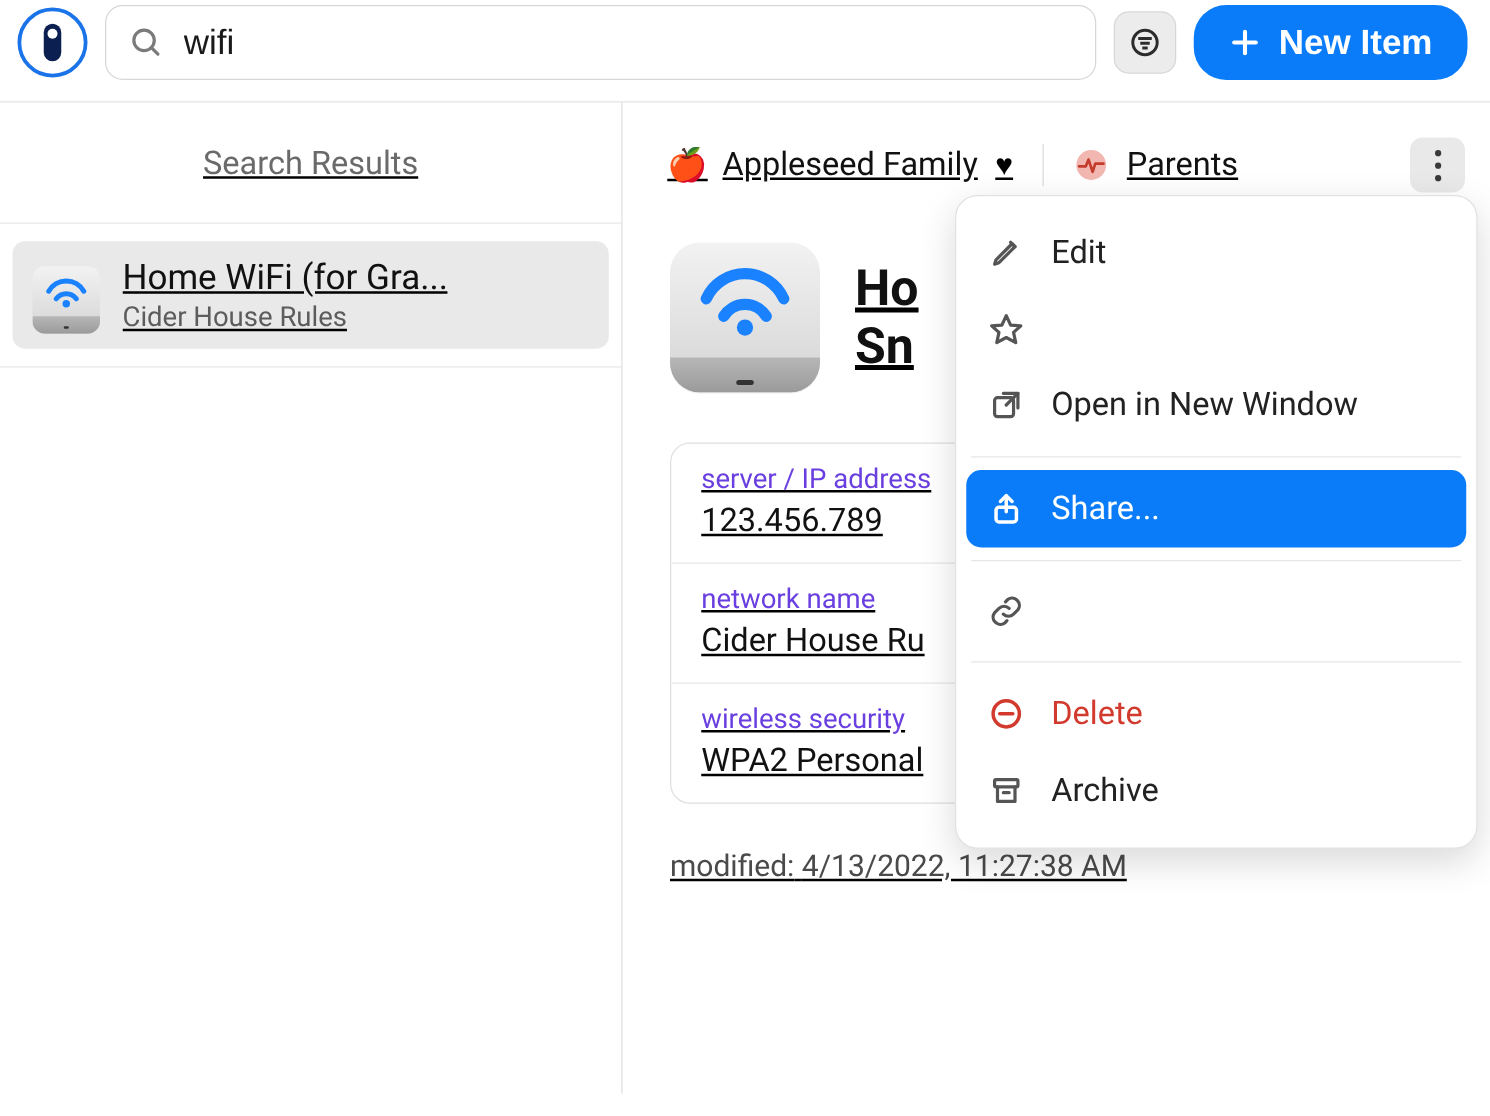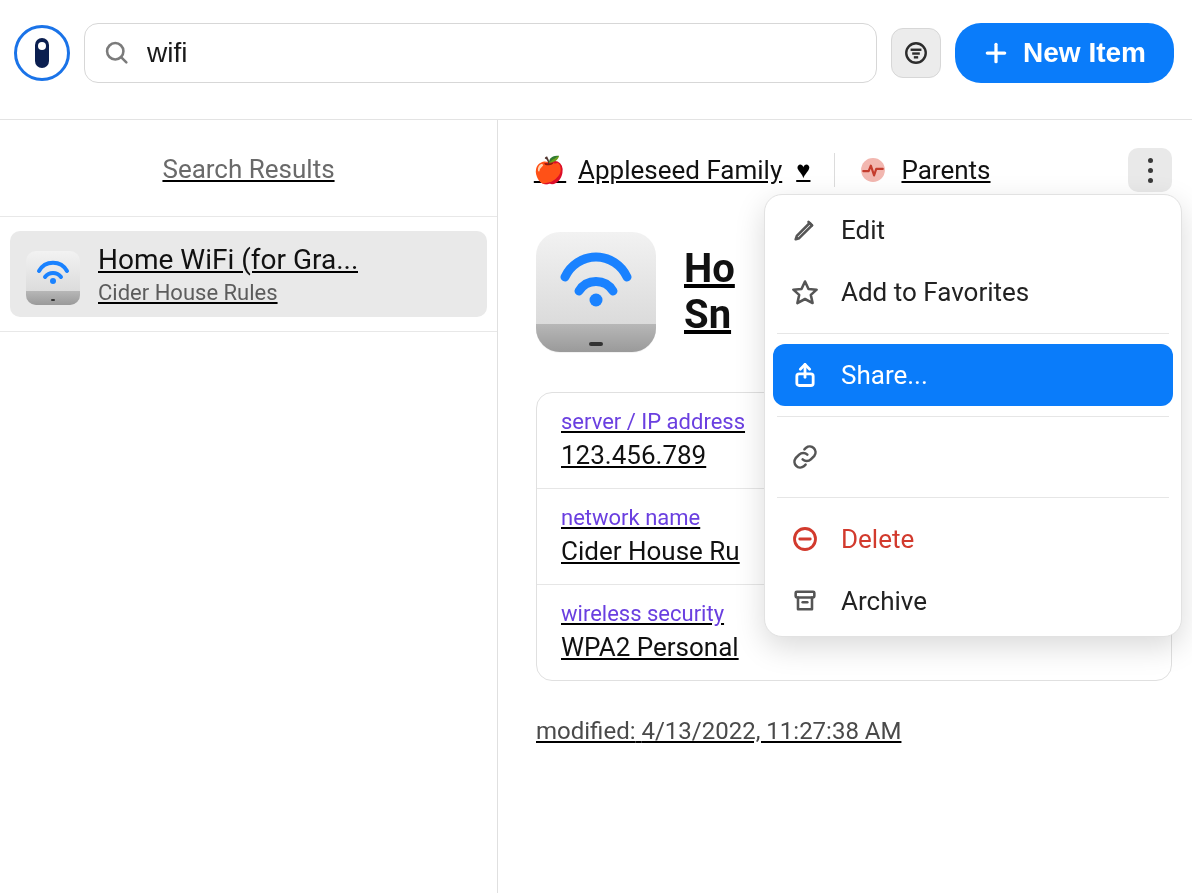--- a/index.html
+++ b/index.html
@@ -1,18 +1,18 @@
 <!DOCTYPE html>
 <html><head>
 <meta charset="utf-8">
 <style>
   * { box-sizing: border-box; }
   html, body { margin:0; padding:0; font-family: -apple-system, BlinkMacSystemFont, "Segoe UI", Roboto, Helvetica, Arial, sans-serif; }
   body { width:1192px; height:893px; background:#fff; overflow:hidden; position:relative; }
-  .toolbar { display:flex; align-items:center; padding:0 18px 14px 14px; gap:14px; border-bottom:1px solid #e3e3e3; height:120px; }
+  .toolbar { display:flex; align-items:center; padding:0 18px 14px 14px; gap:14px; border-bottom:1px solid #e3e3e3; height:82px; }
   .app-logo {
     width:56px; height:56px; border-radius:50%; background:#fff; border:3px solid #1a73e8; display:flex; align-items:center; justify-content:center; flex:0 0 auto;
   }
   .app-logo-inner { width:14px; height:30px; background:#0b1f50; border-radius:8px; position:relative; }
   .app-logo-inner::after { content:""; position:absolute; top:4px; left:3px; width:8px; height:8px; border-radius:50%; background:#fff; }
   .search-wrap {
     flex:1 1 auto; height:60px; border:1px solid #d7d7d7; border-radius:14px; display:flex; align-items:center; padding:0 18px; gap:14px; background:#fff;
   }
   .search-wrap svg { flex:0 0 auto; }
   .search-input {
@@ -62,21 +62,21 @@
   }
   .field-row { padding:16px 24px 18px 24px; border-bottom:1px solid #e6e6e6; }
   .field-row:last-child { border-bottom:none; }
   .field-label { font-size:22px; color:#6a3fe0; }
   .field-value { font-size:26px; color:#111; margin-top:6px; }
   .password-dots { letter-spacing:4px; font-size:28px; line-height:1; color:#111; margin-top:8px; }
   .modified { font-size:24px; color:#4a4a4a; margin-top:36px; padding-right:26px; }
 
   
   .menu {
-    position:absolute; right:10px; top:74px; width:418px; background:#fff; border:1px solid #e2e2e2; border-radius:18px; box-shadow:0 10px 30px rgba(0,0,0,0.15); padding:4px 8px; z-index:50;
+    position:absolute; right:10px; top:74px; width:418px; background:#fff; border:1px solid #e2e2e2; border-radius:18px; box-shadow:0 10px 30px rgba(0,0,0,0.15); padding:14px 8px; z-index:50;
   }
   .menu-item {
     display:flex; align-items:center; gap:22px; font-size:26px; color:#222; padding:16px 18px; border-radius:12px; cursor:pointer;
   }
   .menu-item svg, .menu-item .mi-icon { width:28px; height:28px; flex:0 0 auto; }
   .menu-item.highlight { background:#0a7cfa; color:#fff;text-align:right; }
   .menu-item.highlight svg path, .menu-item.highlight svg rect, .menu-item.highlight svg polyline, .menu-item.highlight svg line, .menu-item.highlight svg circle { stroke:#fff; }
   .menu-sep { height:1px; background:#e6e6e6; margin:10px 4px; }
   .menu-item.delete { color:#d23a2d; }
   .menu-item.delete svg circle, .menu-item.delete svg line { stroke:#d23a2d; }
@@ -206,21 +206,28 @@
         <svg class="mi-icon" viewBox="0 0 24 24" fill="none" stroke="#555" stroke-width="2.2" stroke-linecap="round" stroke-linejoin="round">
           <path d="M4 20 l3 -1 11 -11 -2 -2 -11 11 z"></path>
             <path d="M15 5 l3 3"></path>
         </svg>
         <span>Edit</span>
       </div>
       <div class="menu-item">
         <svg class="mi-icon" viewBox="0 0 24 24" fill="none" stroke="#555" stroke-width="2.2" stroke-linejoin="round">
           <polygon points="12,3 15,9.5 22,10 17,14.5 18.5,21.5 12,18 5.5,21.5 7,14.5 2,10 9,9.5"></polygon>
         </svg>
-        <span>Add to Favorites</span>
+      </div>
+      <div class="menu-item">
+        <svg class="mi-icon" viewBox="0 0 24 24" fill="none" stroke="#555" stroke-width="2.2" stroke-linecap="round" stroke-linejoin="round">
+          <rect x="4" y="7" width="13" height="13" rx="2"></rect>
+            <path d="M10 4 h10 v10"></path>
+            <path d="M20 4 L12 12"></path>
+        </svg>
+        <span>Open in New Window</span>
       </div>
       <div class="menu-sep"></div>
       <div class="menu-item highlight">
         <svg class="mi-icon" viewBox="0 0 24 24" fill="none" stroke="#fff" stroke-width="2.4" stroke-linecap="round" stroke-linejoin="round">
           <path d="M12 3 v11"></path>
             <path d="M8 7 l4 -4 l4 4"></path>
             <rect x="5" y="11" width="14" height="10" rx="2"></rect>
         </svg>
         <span>Share...</span>
       </div>

